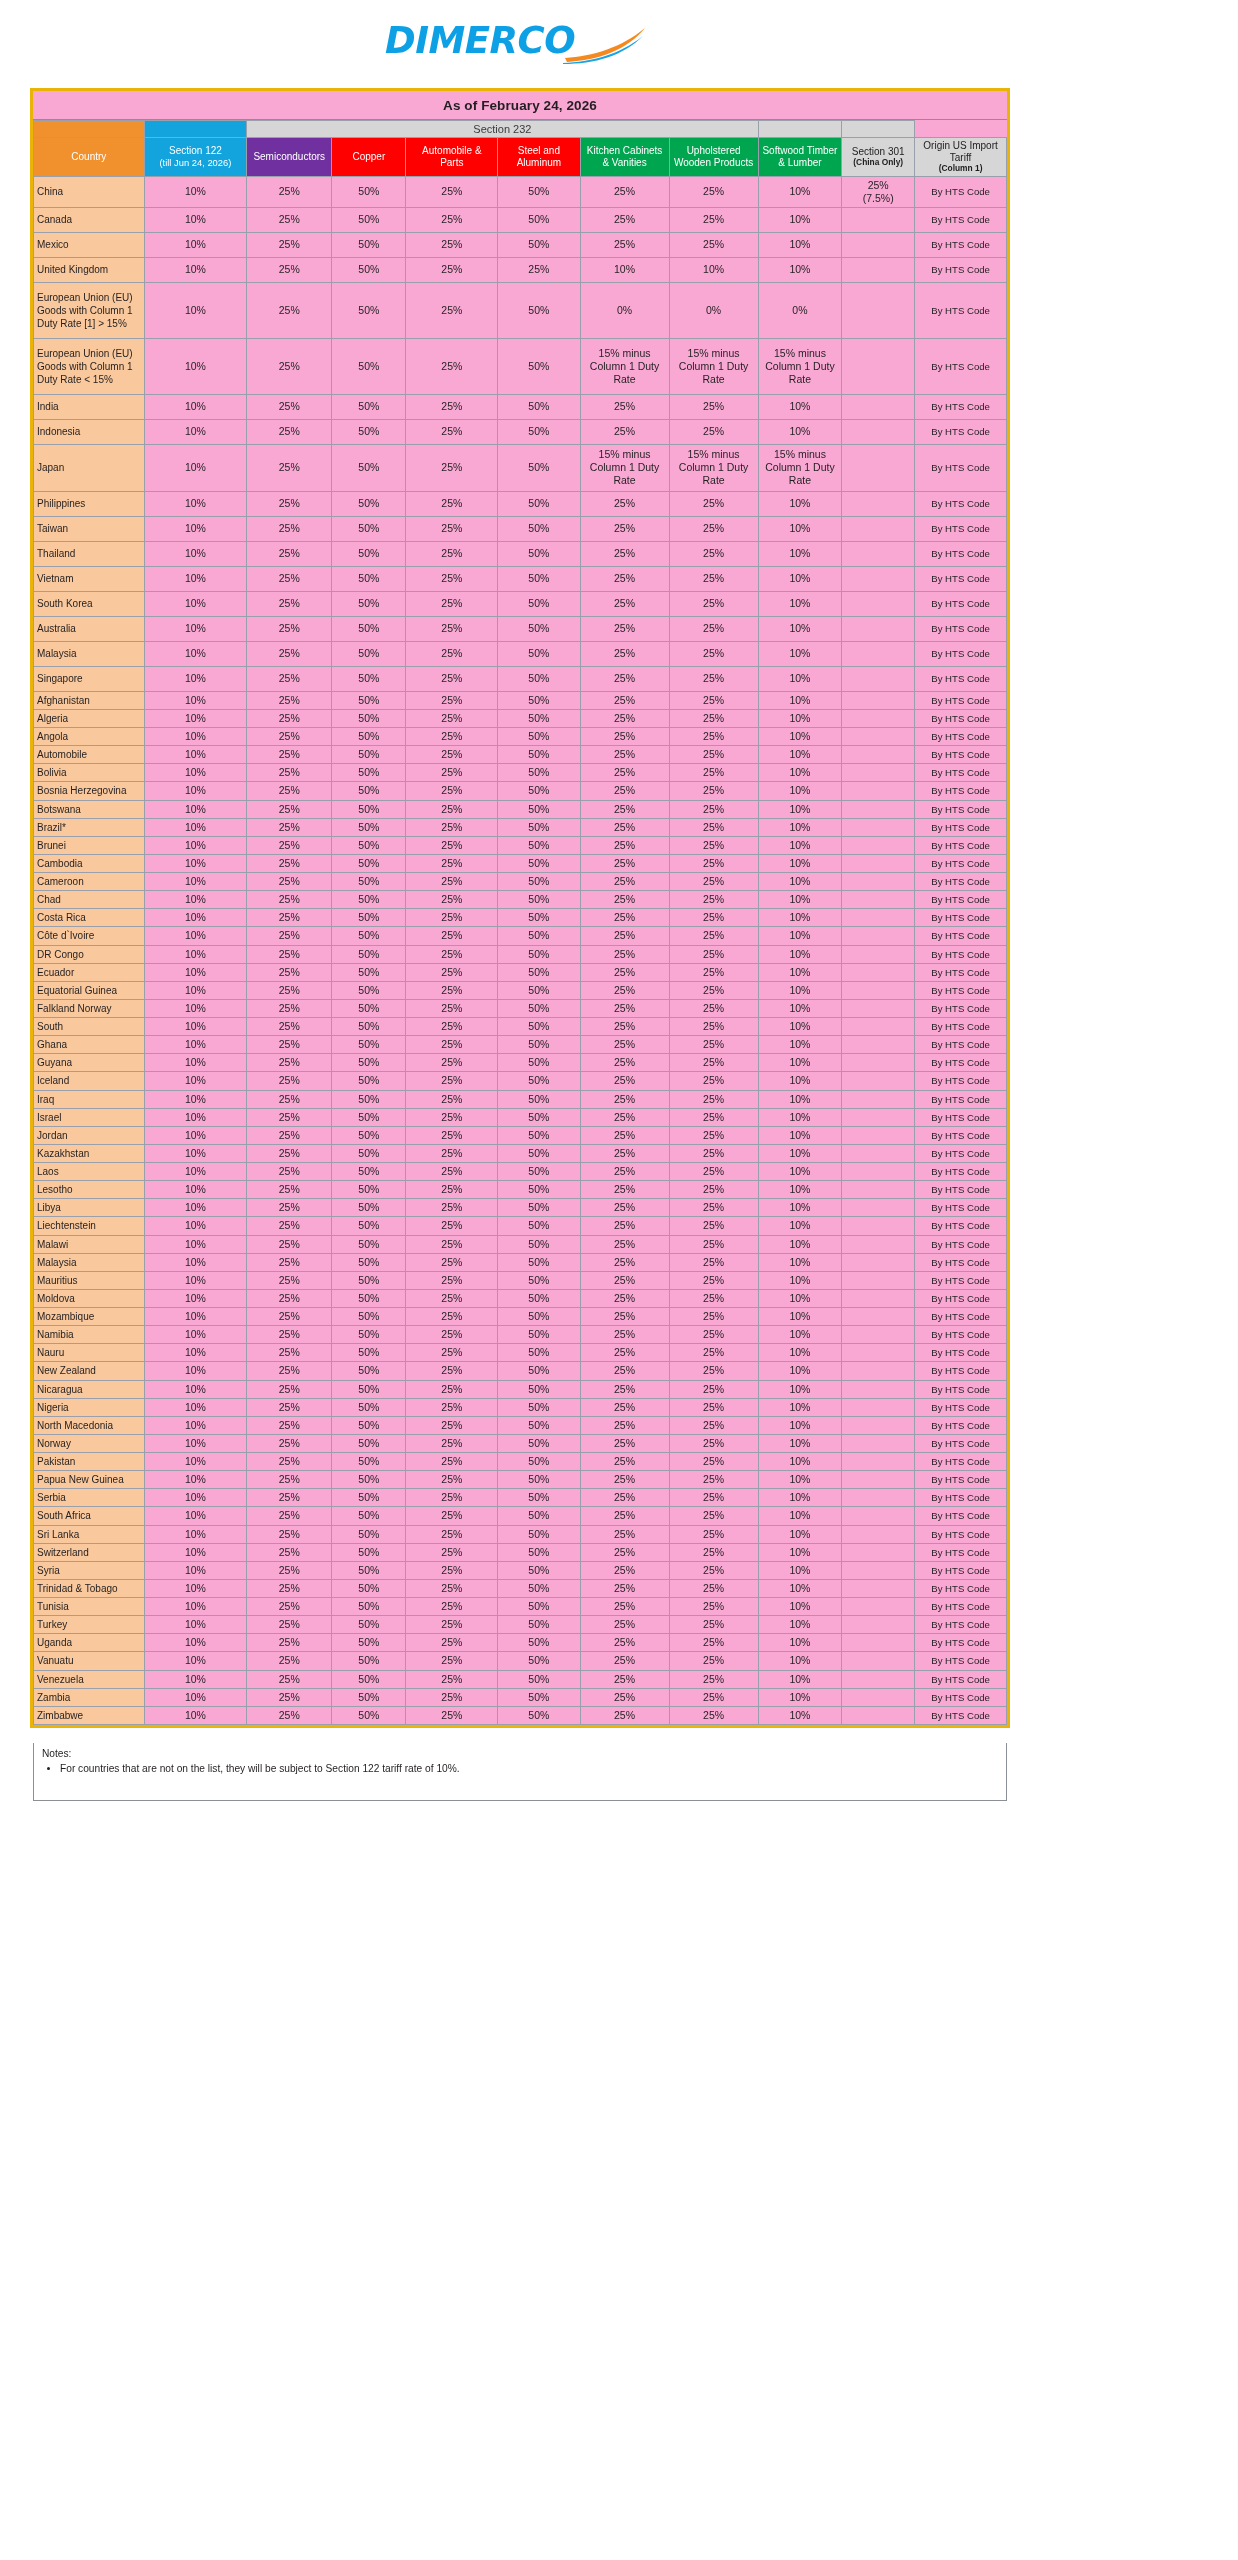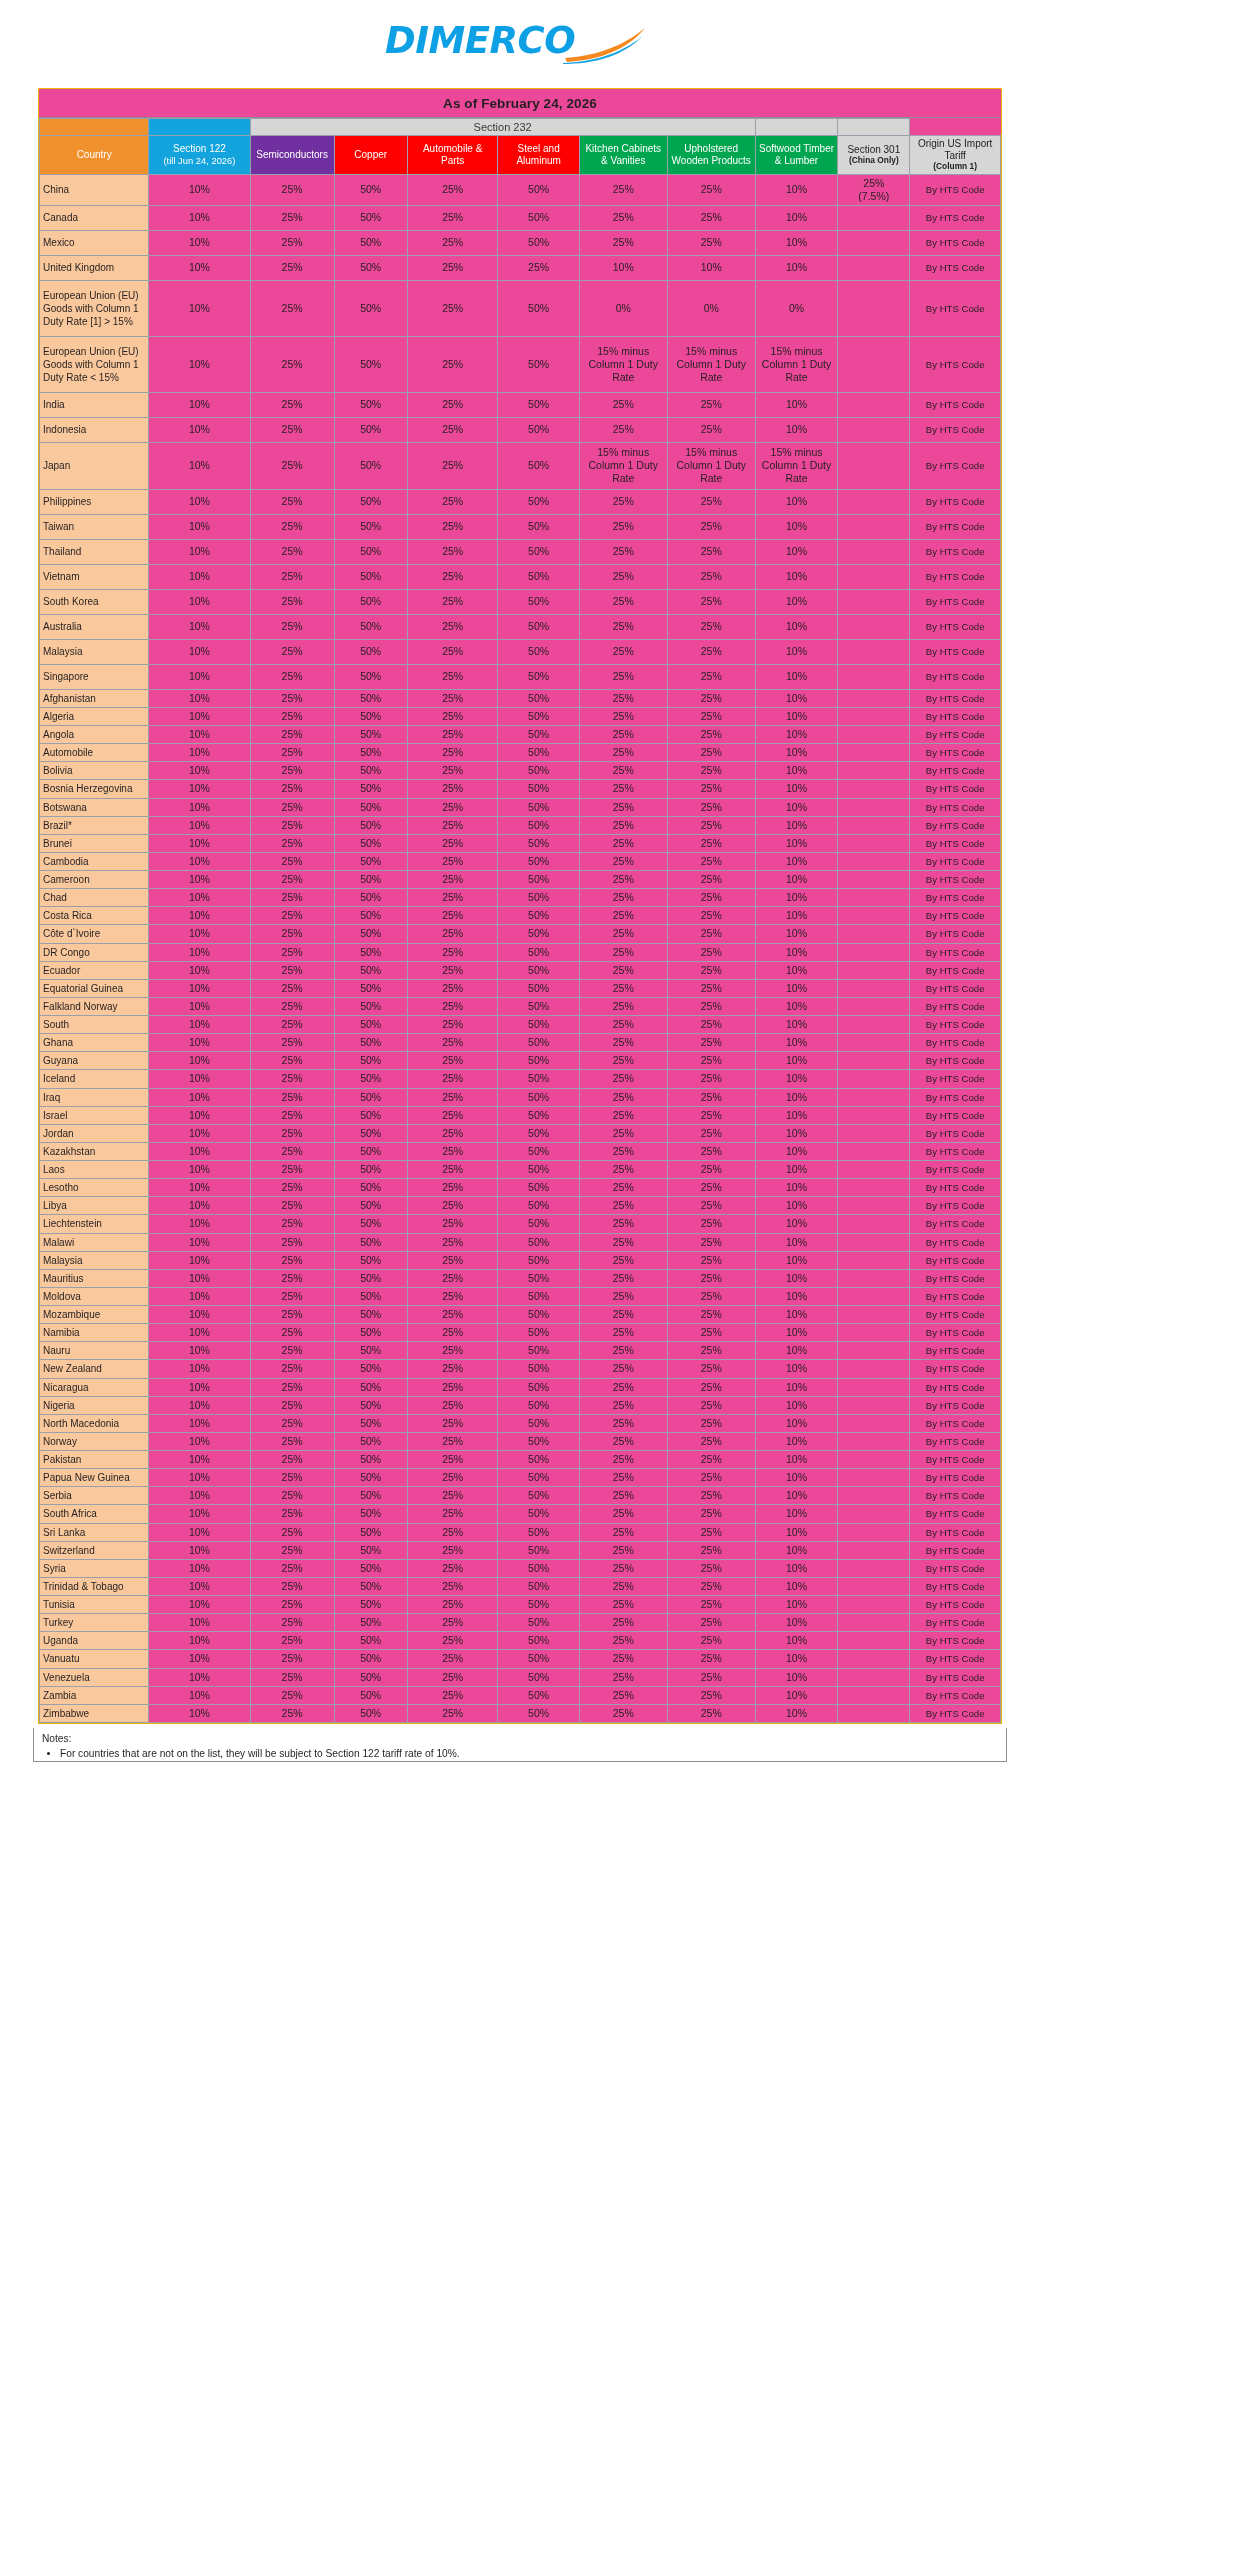--- a/index.html
+++ b/index.html
@@ -44,24 +44,24 @@
   .swoosh{
     position:absolute;
     right:0;
     top:8px;
     width:92px;
     height:40px;
   }
 
   
   .table-frame{
-    margin:0 38px;
-    border:1px solid #eab308;
+    margin:0 30px;
+    border:3px solid #eab308;
     box-sizing:border-box;
-    background:#ec4899;
+    background:#f9a8d4;
   }
   table.tariff{
     border-collapse:collapse;
     width:100%;
     table-layout:fixed;
     font-size:10px;
   }
   table.tariff td, table.tariff th{
     border:1px solid #9aa0ab;
     padding:2px 3px;
@@ -134,23 +134,23 @@
     color:#231f20;
   }
   tr.major td{height:25px;}
   tr.tall td{height:47px;}
   tr.xtall td{height:56px;}
   tr.norm td{height:16.7px;}
 
   .notes{
     border:1px solid #8a8f98;
     border-top:none;
-    margin:4px 33px;
+    margin:15px 33px;
     box-sizing:border-box;
-    padding:4px 8px 0 8px;
+    padding:4px 8px 24px 8px;
     font-size:10.2px;
     line-height:1.45;
   }
   .notes .title{font-weight:normal;}
   .notes ul{margin:0;padding-left:18px;list-style:disc;}
 </style>
 </head>
 <body>
 
 <div id="page">

